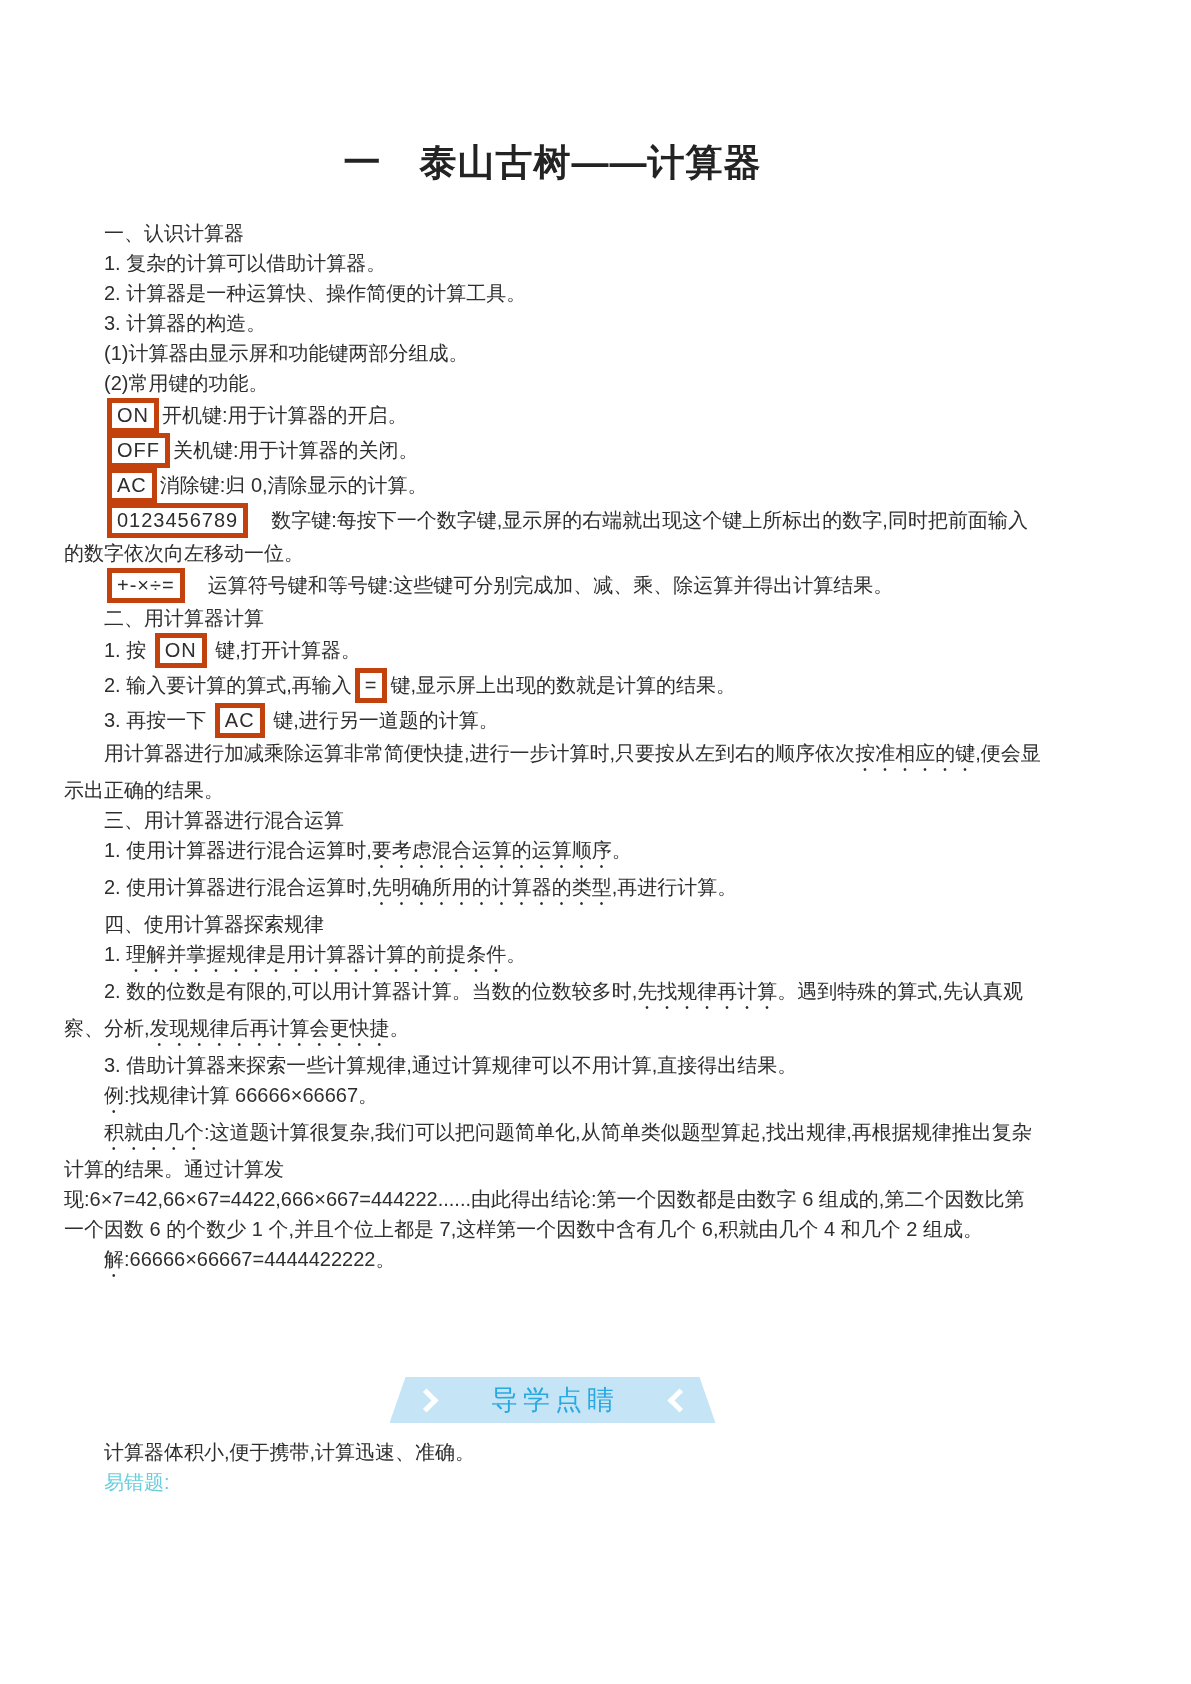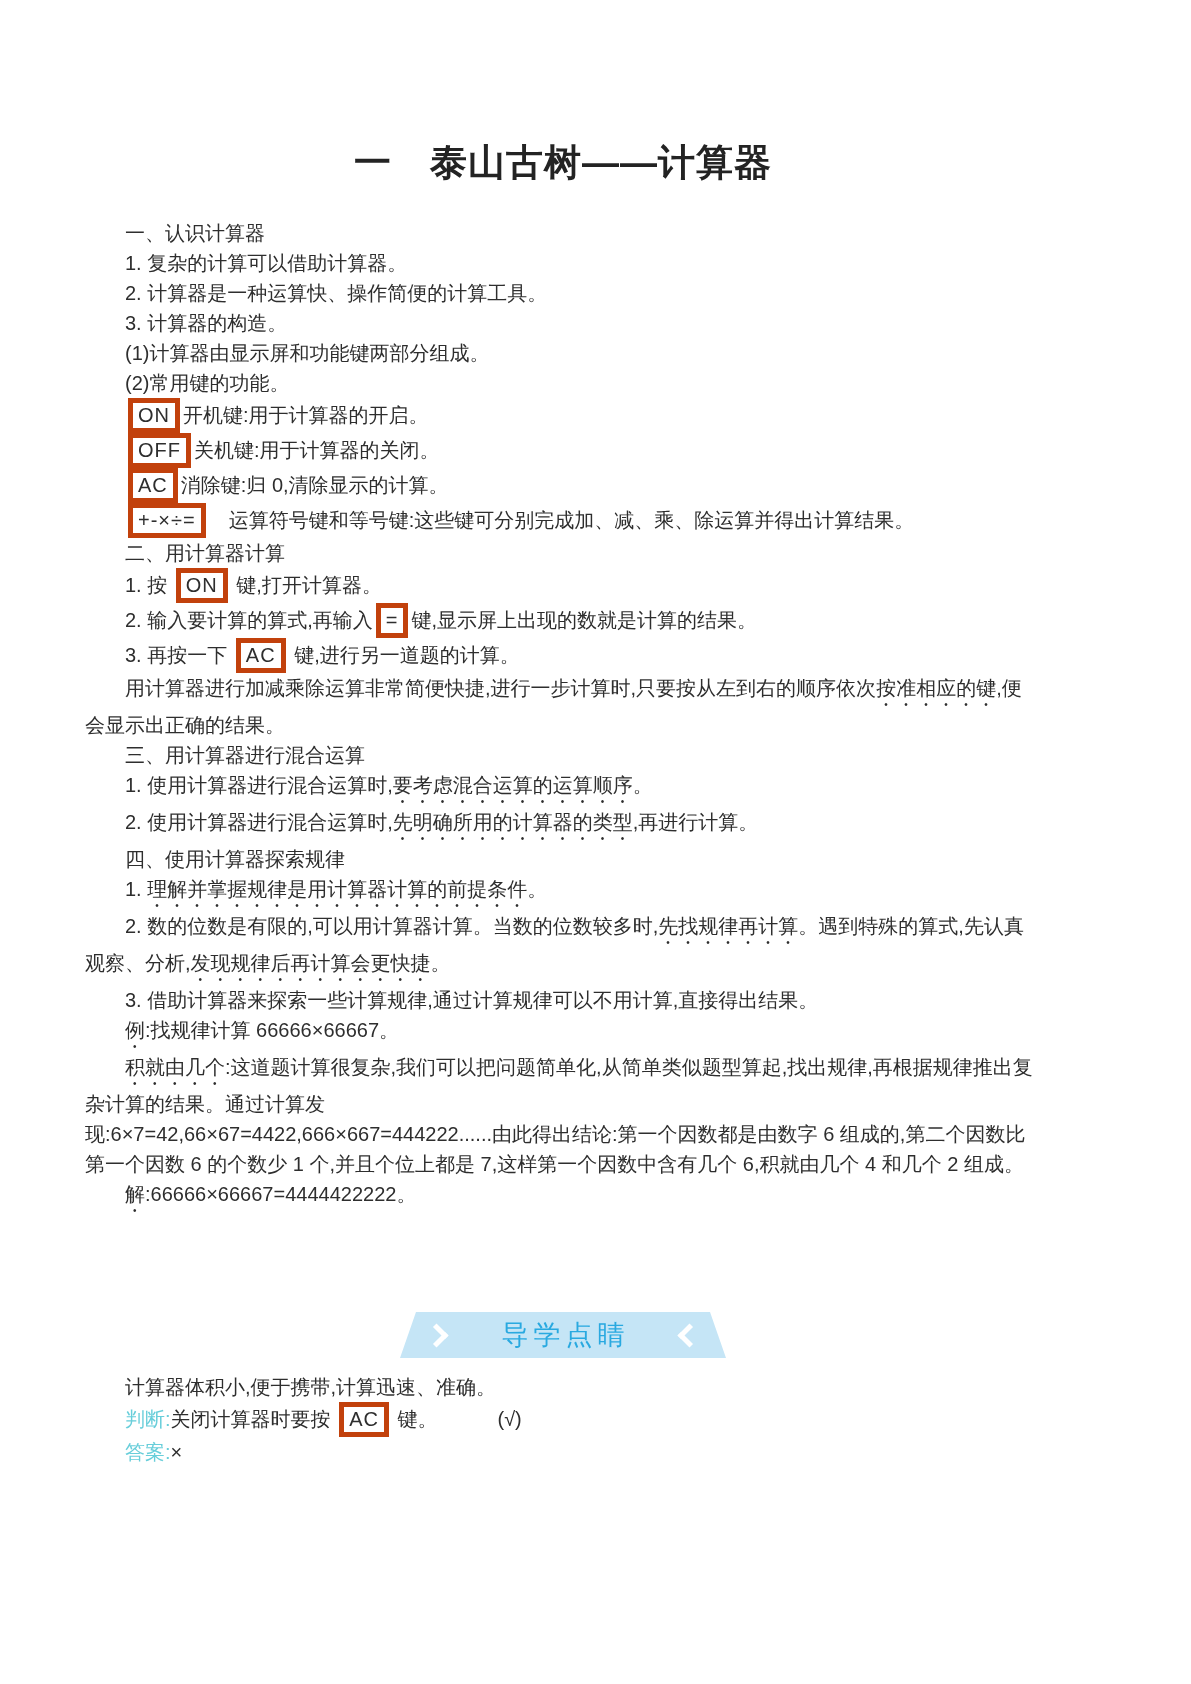--- a/index.html
+++ b/index.html
@@ -1,21 +1,21 @@
 <!DOCTYPE html>
 <html><head>
 <meta charset="utf-8">
 <style>
   html, body { margin: 0; padding: 0; background: #ffffff; }
   .page {
     position: relative;
     width: 1191px;
     height: 1492px;
     box-sizing: border-box;
-    padding: 138px 150px 0 85px;
+    padding: 138px 150px 0 64px;
     background: #ffffff;
     overflow: hidden;
     font-family: "Liberation Sans", "DejaVu Sans", sans-serif;
     color: #2e2e2e;
   }
   .title {
     margin: 0 0 30px 0;
     text-align: center;
     font-size: 37px;
     font-weight: 700;
@@ -89,20 +89,21 @@
   <div id="content">
       <p class="para">一、认识计算器</p>
       <p class="para">1. 复杂的计算可以借助计算器。</p>
       <p class="para">2. 计算器是一种运算快、操作简便的计算工具。</p>
       <p class="para">3. 计算器的构造。</p>
       <p class="para">(1)计算器由显示屏和功能键两部分组成。</p>
       <p class="para">(2)常用键的功能。</p>
       <p class="para"><span class="key">ON</span>开机键:用于计算器的开启。</p>
       <p class="para"><span class="key">OFF</span>关机键:用于计算器的关闭。</p>
       <p class="para"><span class="key">AC</span>消除键:归 0,清除显示的计算。</p>
+      <p class="para"><span class="key">0123456789</span>　数字键:每按下一个数字键,显示屏的右端就出现这个键上所标出的数字,同时把前面输入的数字依次向左移动一位。</p>
       <p class="para"><span class="key">+-×÷=</span>　运算符号键和等号键:这些键可分别完成加、减、乘、除运算并得出计算结果。</p>
       <p class="para">二、用计算器计算</p>
       <p class="para">1. 按 <span class="key">ON</span> 键,打开计算器。</p>
       <p class="para">2. 输入要计算的算式,再输入<span class="key">=</span>键,显示屏上出现的数就是计算的结果。</p>
       <p class="para">3. 再按一下 <span class="key">AC</span> 键,进行另一道题的计算。</p>
       <p class="para">用计算器进行加减乘除运算非常简便快捷,进行一步计算时,只要按从左到右的顺序依次<span class="emph">按准相应的键</span>,便会显示出正确的结果。</p>
       <p class="para">三、用计算器进行混合运算</p>
       <p class="para">1. 使用计算器进行混合运算时,<span class="emph">要考虑混合运算的运算顺序</span>。</p>
       <p class="para">2. 使用计算器进行混合运算时,<span class="emph">先明确所用的计算器的类型</span>,再进行计算。</p>
       <p class="para">四、使用计算器探索规律</p>
@@ -117,17 +118,18 @@
   <div class="banner-row">
     <div class="ribbon">
       <span class="chev left"></span>
       <span class="ribbon-label">导学点睛</span>
       <span class="chev right"></span>
     </div>
   </div>
 
   <div id="tips">
       <p class="para">计算器体积小,便于携带,计算迅速、准确。</p>
+      <p class="para"><span class="label">易错题:</span></p>
       <p class="para"><span class="label">判断:</span>关闭计算器时要按 <span class="key">AC</span> 键。　　　(√)</p>
       <p class="para"><span class="label">答案:</span>×</p>
       <p class="para gap"><span class="label">易错提示:</span></p>
     </div>
 </div>
 
 </body></html>

